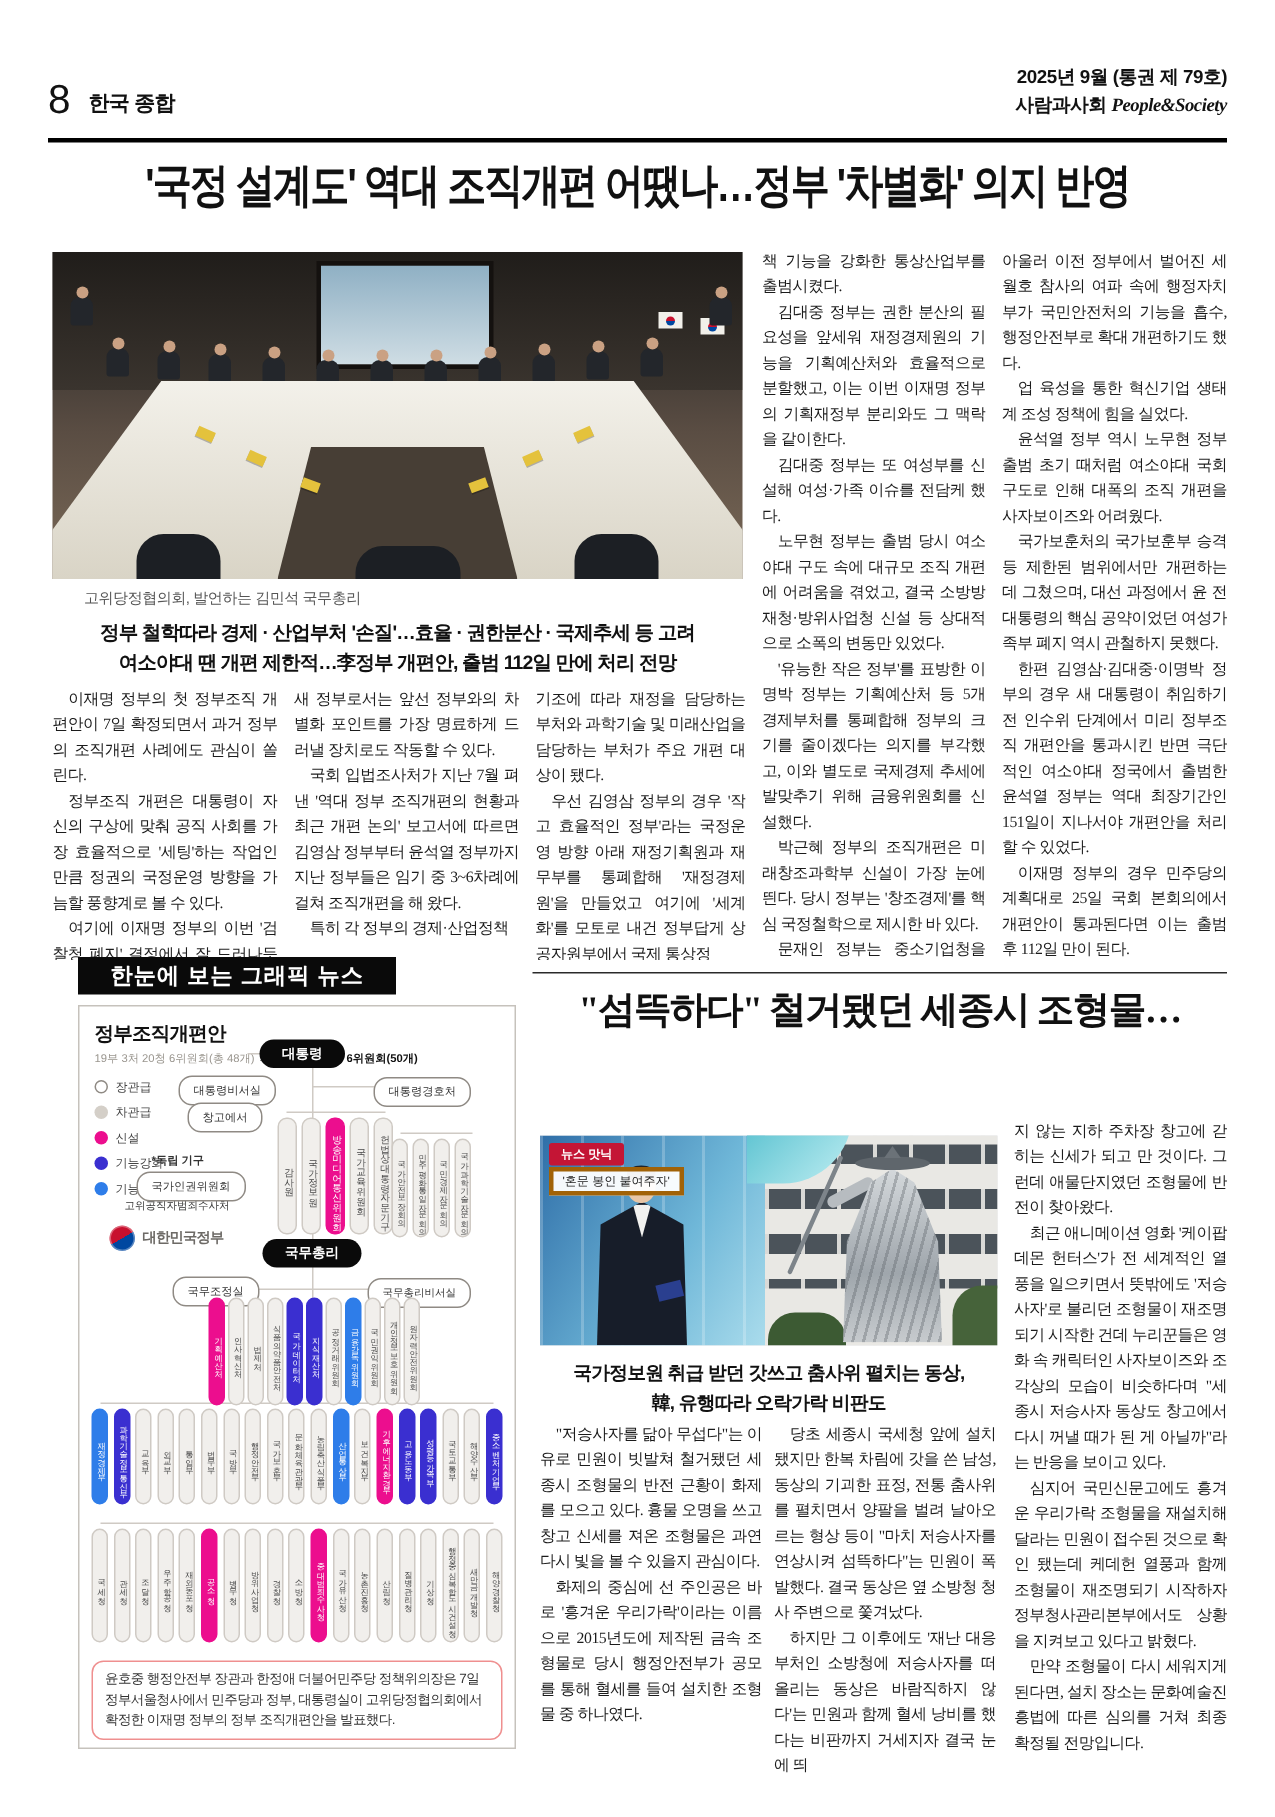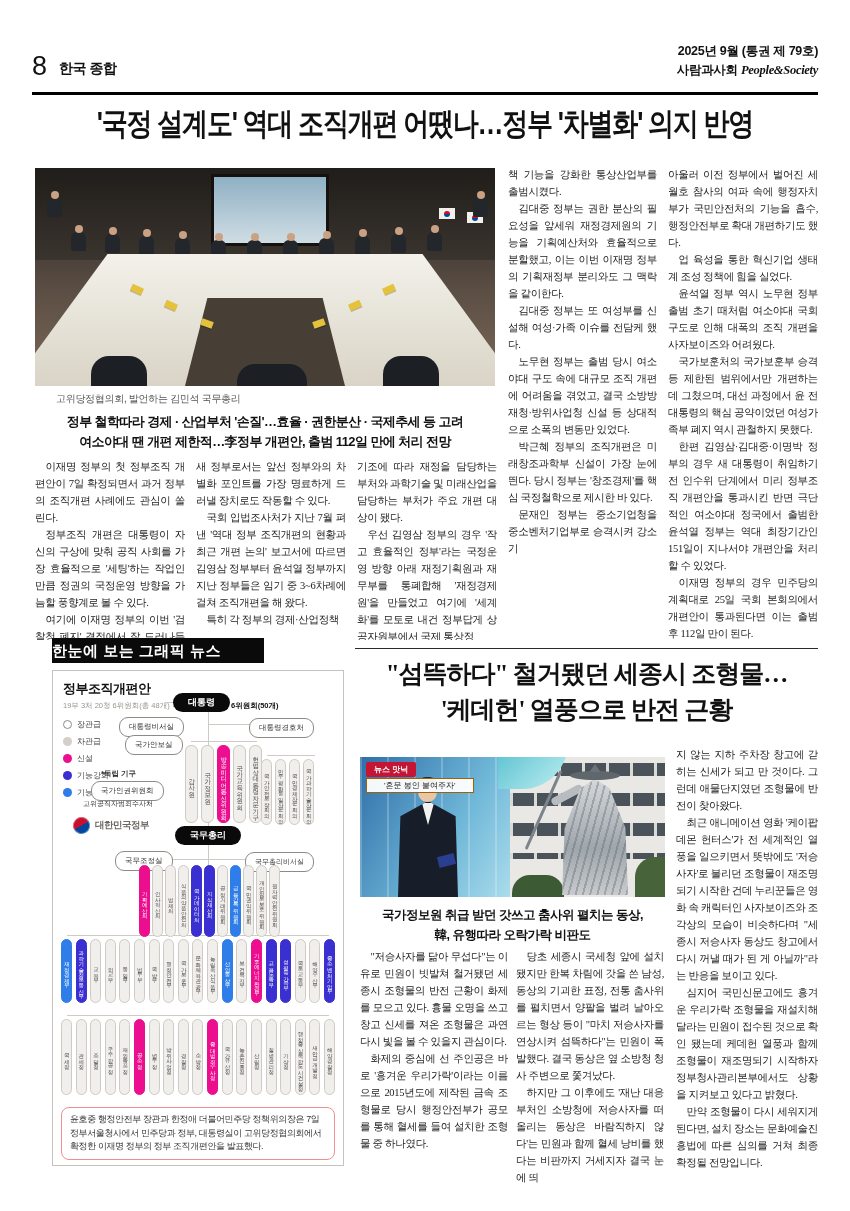--- a/index.html
+++ b/index.html
@@ -44,21 +44,21 @@
   .col.cont p:first-child{text-indent:0;}
   .a1c1{left:35px; top:458px;width:150px;height:182px;}
   .a1c2{left:196px;top:458px;width:150px;height:182px;}
   .a1c3{left:357px;top:458px;width:140px;height:182px;}
   .a1c4{left:508px;top:166px;width:149px;height:477px;}
   .a1c5{left:668px;top:166px;width:150px;height:477px;}
   .sep2{position:absolute;left:355px;top:648px;width:463px;border-top:1px solid #2a2a2a;}
 
   
   .gkicker{position:absolute;left:52px;top:638px;width:212px;height:25px;background:#0a0a0a;color:#fff;
-           font-weight:800;font-size:15px;line-height:25px;letter-spacing:0.5px;}
+           font-weight:800;font-size:15px;line-height:25px;text-align:center;letter-spacing:0.5px;}
   .gbox{position:absolute;left:52px;top:670px;width:290px;height:494px;border:1px solid #c6c2bc;background:#fff;}
   .gtitle{position:absolute;left:10px;top:9px;font-size:13px;font-weight:700;letter-spacing:-0.5px;}
   .gsub{position:absolute;left:10px;top:30px;font-size:7.5px;white-space:nowrap;}
   .gsub-old{color:#9a968f;}
   .gsub-new{color:#111;font-weight:700;}
   .glegend{position:absolute;left:10px;top:48px;display:flex;flex-direction:column;gap:6px;font-size:8px;color:#444;}
   .legend-item{display:flex;align-items:center;}
   .legend-item::before{content:"";width:9px;height:9px;border-radius:50%;margin-right:5px;box-sizing:border-box;}
   .legend-item.minister::before{background:#fff;border:1px solid #8f8a84;}
   .legend-item.vice::before{background:#d4cfc8;}
@@ -136,22 +136,22 @@
                   clip-path:polygon(15% 100%,50% 0,85% 100%);}
   .st-body{position:absolute;left:6px;top:14px;width:66px;height:116px;
            background:linear-gradient(180deg,#d4d8db,#9fa6ac 60%,#c7cbce);
            clip-path:polygon(50% 0,72% 8%,96% 42%,100% 100%,0 100%,4% 42%,28% 8%);}
   .st-body::after{content:"";position:absolute;inset:0;
            background:repeating-linear-gradient(105deg,rgba(90,96,102,.35) 0 2px,transparent 2px 7px);}
   .st-arm{position:absolute;left:-6px;top:26px;width:34px;height:8px;background:#b7bcc0;transform:rotate(-28deg);border-radius:4px;}
   .st-staff{position:absolute;left:-14px;top:2px;width:3px;height:86px;background:#7d848a;transform:rotate(24deg);border-radius:2px;}
   .badge{position:absolute;left:6px;top:5px;background:#c41535;color:#fff;font-size:8px;font-weight:700;
          padding:2px 8px;border-radius:2px;letter-spacing:0;}
-  .pquote{position:absolute;left:6px;top:21px;background:rgba(255,255,255,.95);border:1px solid #a16207;
-          color:#222;font-size:8px;padding:1px 17px;}
+  .pquote{position:absolute;left:6px;top:21px;background:rgba(255,255,255,.95);border:3px solid #a16207;
+          color:#222;font-size:8px;padding:1px 6px;}
   .p2cap{position:absolute;left:360px;top:905px;width:305px;text-align:center;font-size:12.5px;font-weight:700;
          line-height:1.6;letter-spacing:-0.5px;}
   .a2c1{left:360px;top:948px;width:148px;height:262px;}
   .a2c2{left:516px;top:948px;width:148px;height:262px;}
   .a2c3{left:676px;top:746px;width:142px;height:464px;}
 </style>
 </head>
 <body>
 
 <div class="page">
@@ -222,20 +222,21 @@
     </div>
   <div class="col a1c3 cont">
       <p class="">기조에 따라 재정을 담당하는 부처와 과학기술 및 미래산업을 담당하는 부처가 주요 개편 대상이 됐다.</p>
       <p class="">우선 김영삼 정부의 경우 '작고 효율적인 정부'라는 국정운영 방향 아래 재정기획원과 재무부를 통폐합해 '재정경제원'을 만들었고 여기에 '세계화'를 모토로 내건 정부답게 상공자원부에서 국제 통상정</p>
     </div>
   <div class="col a1c4 cont">
       <p class="">책 기능을 강화한 통상산업부를 출범시켰다.</p>
       <p class="">김대중 정부는 권한 분산의 필요성을 앞세워 재정경제원의 기능을 기획예산처와 효율적으로 분할했고, 이는 이번 이재명 정부의 기획재정부 분리와도 그 맥락을 같이한다.</p>
       <p class="">김대중 정부는 또 여성부를 신설해 여성·가족 이슈를 전담케 했다.</p>
       <p class="">노무현 정부는 출범 당시 여소야대 구도 속에 대규모 조직 개편에 어려움을 겪었고, 결국 소방방재청·방위사업청 신설 등 상대적으로 소폭의 변동만 있었다.</p>
+      <p class="">'유능한 작은 정부'를 표방한 이명박 정부는 기획예산처 등 5개 경제부처를 통폐합해 정부의 크기를 줄이겠다는 의지를 부각했고, 이와 별도로 국제경제 추세에 발맞추기 위해 금융위원회를 신설했다.</p>
       <p class="">박근혜 정부의 조직개편은 미래창조과학부 신설이 가장 눈에 띈다. 당시 정부는 '창조경제'를 핵심 국정철학으로 제시한 바 있다.</p>
       <p class="">문재인 정부는 중소기업청을 중소벤처기업부로 승격시켜 강소기</p>
     </div>
   <div class="col a1c5 cont">
       <p class="">아울러 이전 정부에서 벌어진 세월호 참사의 여파 속에 행정자치부가 국민안전처의 기능을 흡수, 행정안전부로 확대 개편하기도 했다.</p>
       <p class="">업 육성을 통한 혁신기업 생태계 조성 정책에 힘을 실었다.</p>
       <p class="">윤석열 정부 역시 노무현 정부 출범 초기 때처럼 여소야대 국회 구도로 인해 대폭의 조직 개편을 사자보이즈와 어려웠다.</p>
       <p class="">국가보훈처의 국가보훈부 승격 등 제한된 범위에서만 개편하는 데 그쳤으며, 대선 과정에서 윤 전 대통령의 핵심 공약이었던 여성가족부 폐지 역시 관철하지 못했다.</p>
       <p class="">한편 김영삼·김대중·이명박 정부의 경우 새 대통령이 취임하기 전 인수위 단계에서 미리 정부조직 개편안을 통과시킨 반면 극단적인 여소야대 정국에서 출범한 윤석열 정부는 역대 최장기간인 151일이 지나서야 개편안을 처리할 수 있었다.</p>
       <p class="">이재명 정부의 경우 민주당의 계획대로 25일 국회 본회의에서 개편안이 통과된다면 이는 출범 후 112일 만이 된다.</p>
@@ -263,21 +264,21 @@
     <div class="gline" style="left:155px;top:53px;width:42px;height:1px;"></div>
     <div class="gline" style="left:138px;top:70px;width:66px;height:1px;"></div>
     <div class="gline" style="left:214px;top:84px;width:48px;height:1px;"></div>
     <div class="gline" style="left:155px;top:170px;width:1px;height:96px;"></div>
     <div class="gline" style="left:92px;top:188px;width:130px;height:1px;"></div>
     <div class="gline" style="left:14px;top:264px;width:262px;height:1px;"></div>
     <div class="gline" style="left:14px;top:344px;width:262px;height:1px;"></div>
 
     <div class="hpill black pres">대통령</div>
     <div class="hpill outline pl1">대통령비서실</div>
-    <div class="hpill outline pl2">국가안보실</div>
+    <div class="hpill outline pl2">창고에서</div>
     <div class="hpill outline pr1">대통령경호처</div>
 
     <div class="vrow direct">
         <div class="vpill">감사원</div>
         <div class="vpill">국가정보원</div>
         <div class="vpill new">방송미디어통신위원회</div>
         <div class="vpill">국가교육위원회</div>
         <div class="vpill">헌법상대통령자문기구</div>
       </div>
     <div class="vrow advisory">
@@ -356,21 +357,20 @@
         <div class="vpill">행정중심복합도시건설청</div>
         <div class="vpill">새만금개발청</div>
         <div class="vpill">해양경찰청</div>
       </div>
 
     <div class="gcaption">윤호중 행정안전부 장관과 한정애 더불어민주당 정책위의장은 7일 정부서울청사에서 민주당과 정부, 대통령실이 고위당정협의회에서 확정한 이재명 정부의 정부 조직개편안을 발표했다.</div>
   </div>
 
   <div class="a2head">
     <div>"섬뜩하다" 철거됐던 세종시 조형물…</div>
-    <div>'케데헌' 열풍으로 반전 근황</div>
   </div>
 
   <div class="photo2">
     <div class="p2-studio"></div>
     <div class="p2-panels"></div>
     <div class="p2-body"></div>
     <div class="p2-head"></div>
     <div class="p2-book"></div>
     <div class="p2-building">
       <div class="p2-windows"></div>

